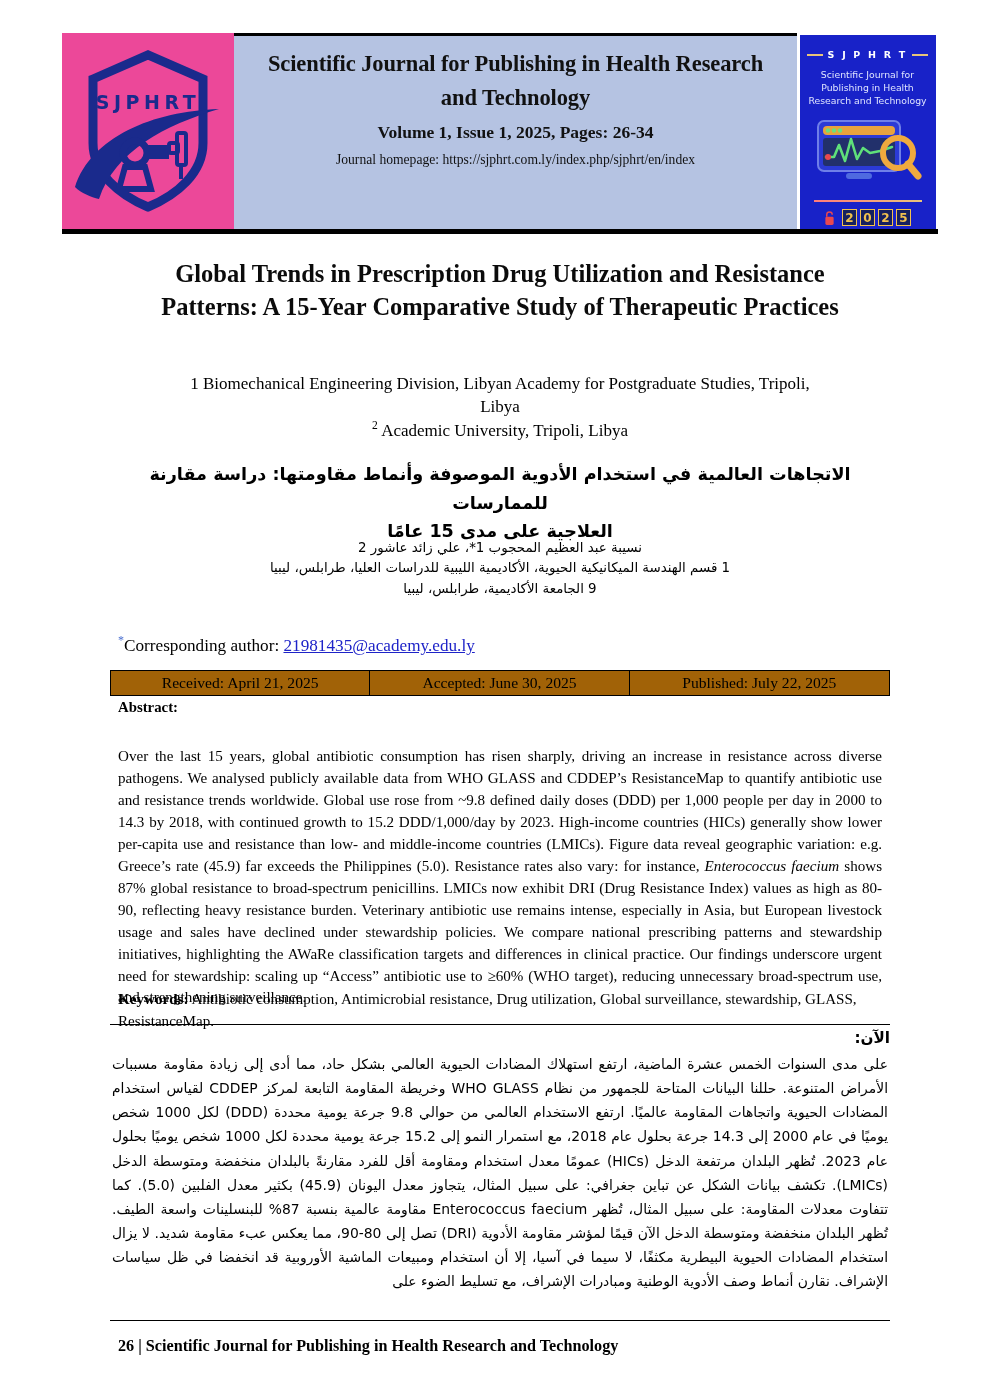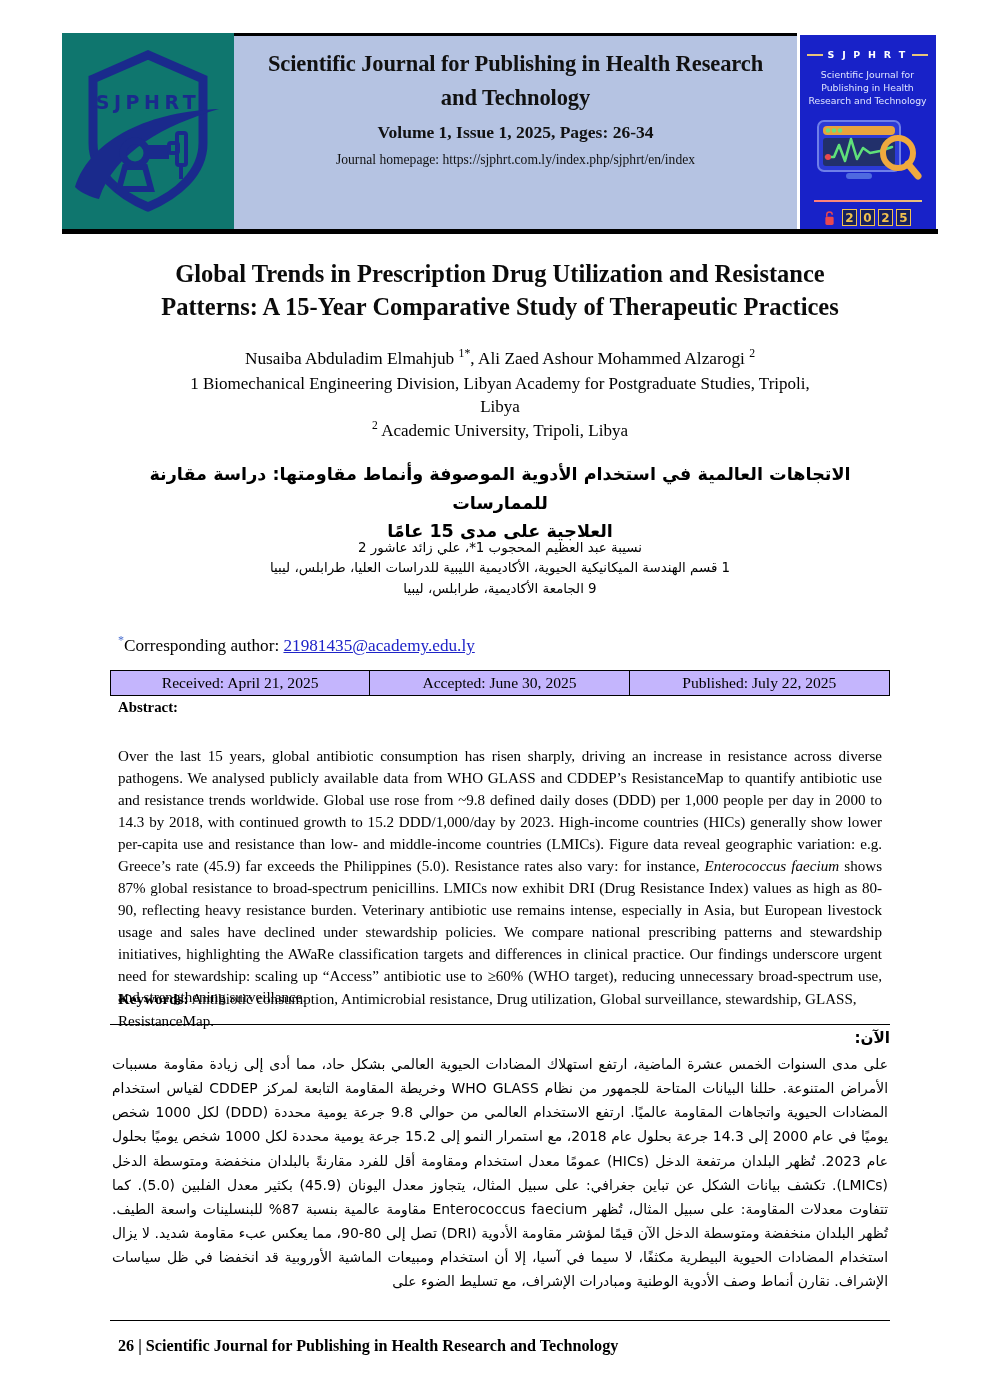--- a/index.html
+++ b/index.html
@@ -30,21 +30,21 @@
     left: 62px;
     top: 33px;
     width: 876px;
     height: 196px;
     display: flex;
     align-items: stretch;
   }
   .masthead-logo {
     width: 172px;
     flex: 0 0 172px;
-    background: #0f766e;
+    background: #ec4899;
     display: flex;
     align-items: center;
     justify-content: center;
   }
   .masthead-center {
     flex: 1 1 auto;
     background: #b5c3e2;
     border-top: 3px solid #000000;
     display: flex;
     flex-direction: column;
@@ -211,21 +211,21 @@
   
   .date-table {
     position: absolute;
     left: 110px;
     top: 670px;
     width: 780px;
     height: 26px;
     display: flex;
     border: 1px solid #000000;
     box-sizing: border-box;
-    background: #c4b5fd;
+    background: #a16207;
   }
   .date-cell {
     flex: 1 1 33.33%;
     display: flex;
     align-items: center;
     justify-content: center;
     font-size: 15.6px;
     border-right: 1px solid #000000;
     box-sizing: border-box;
   }
@@ -377,23 +377,20 @@
     </div>
   </div>
 
   <div class="header-rule"></div>
 
   <div class="paper-title">
     <span>Global Trends in Prescription Drug Utilization and Resistance</span><br>
     <span>Patterns: A 15-Year Comparative Study of Therapeutic Practices</span>
   </div>
 
-  <div class="authors">
-    Nusaiba Abduladim Elmahjub <sup>1*</sup>, Ali Zaed Ashour Mohammed Alzarogi <sup>2</sup>
-  </div>
 
   <div class="affil">
     1 Biomechanical Engineering Division, Libyan Academy for Postgraduate Studies, Tripoli,<br>Libya<br>
     <sup>2</sup> Academic University, Tripoli, Libya
   </div>
 
   <div class="ar-title">
     <span>الاتجاهات العالمية في استخدام الأدوية الموصوفة وأنماط مقاومتها: دراسة مقارنة للممارسات</span><br>
     <span>العلاجية على مدى 15 عامًا</span>
   </div>

